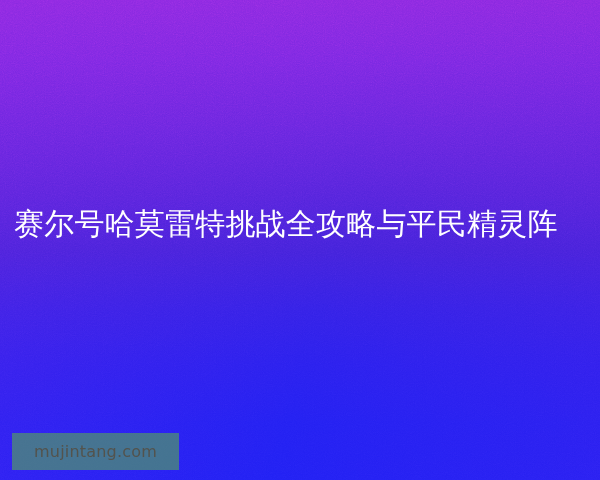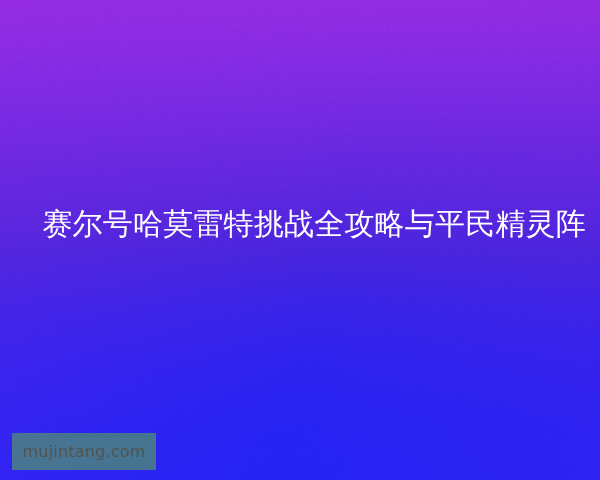--- a/index.html
+++ b/index.html
@@ -52,38 +52,38 @@
     mix-blend-mode: overlay;
     pointer-events: none;
   }
 
   #title-block {
     position: absolute;
     left: 0;
     right: 0;
     top: 203px;
     padding: 0 14px;
-    text-align: right;
+    text-align: left;
     box-sizing: border-box;
   }
   .title-line {
     display: block;
     color: #ffffff;
     font-size: 30px;
     line-height: 41px;
     font-weight: 400;
     letter-spacing: 0.2px;
     white-space: nowrap;
   }
 
   #watermark {
     position: absolute;
     left: 12px;
     top: 433px;
-    width: 144px;
+    width: 167px;
     height: 37px;
     background: rgba(86, 166, 86, 0.62);
     display: flex;
     align-items: center;
     justify-content: center;
     box-sizing: border-box;
   }
   #watermark-text {
     color: #53534d;
     font-size: 16px;

